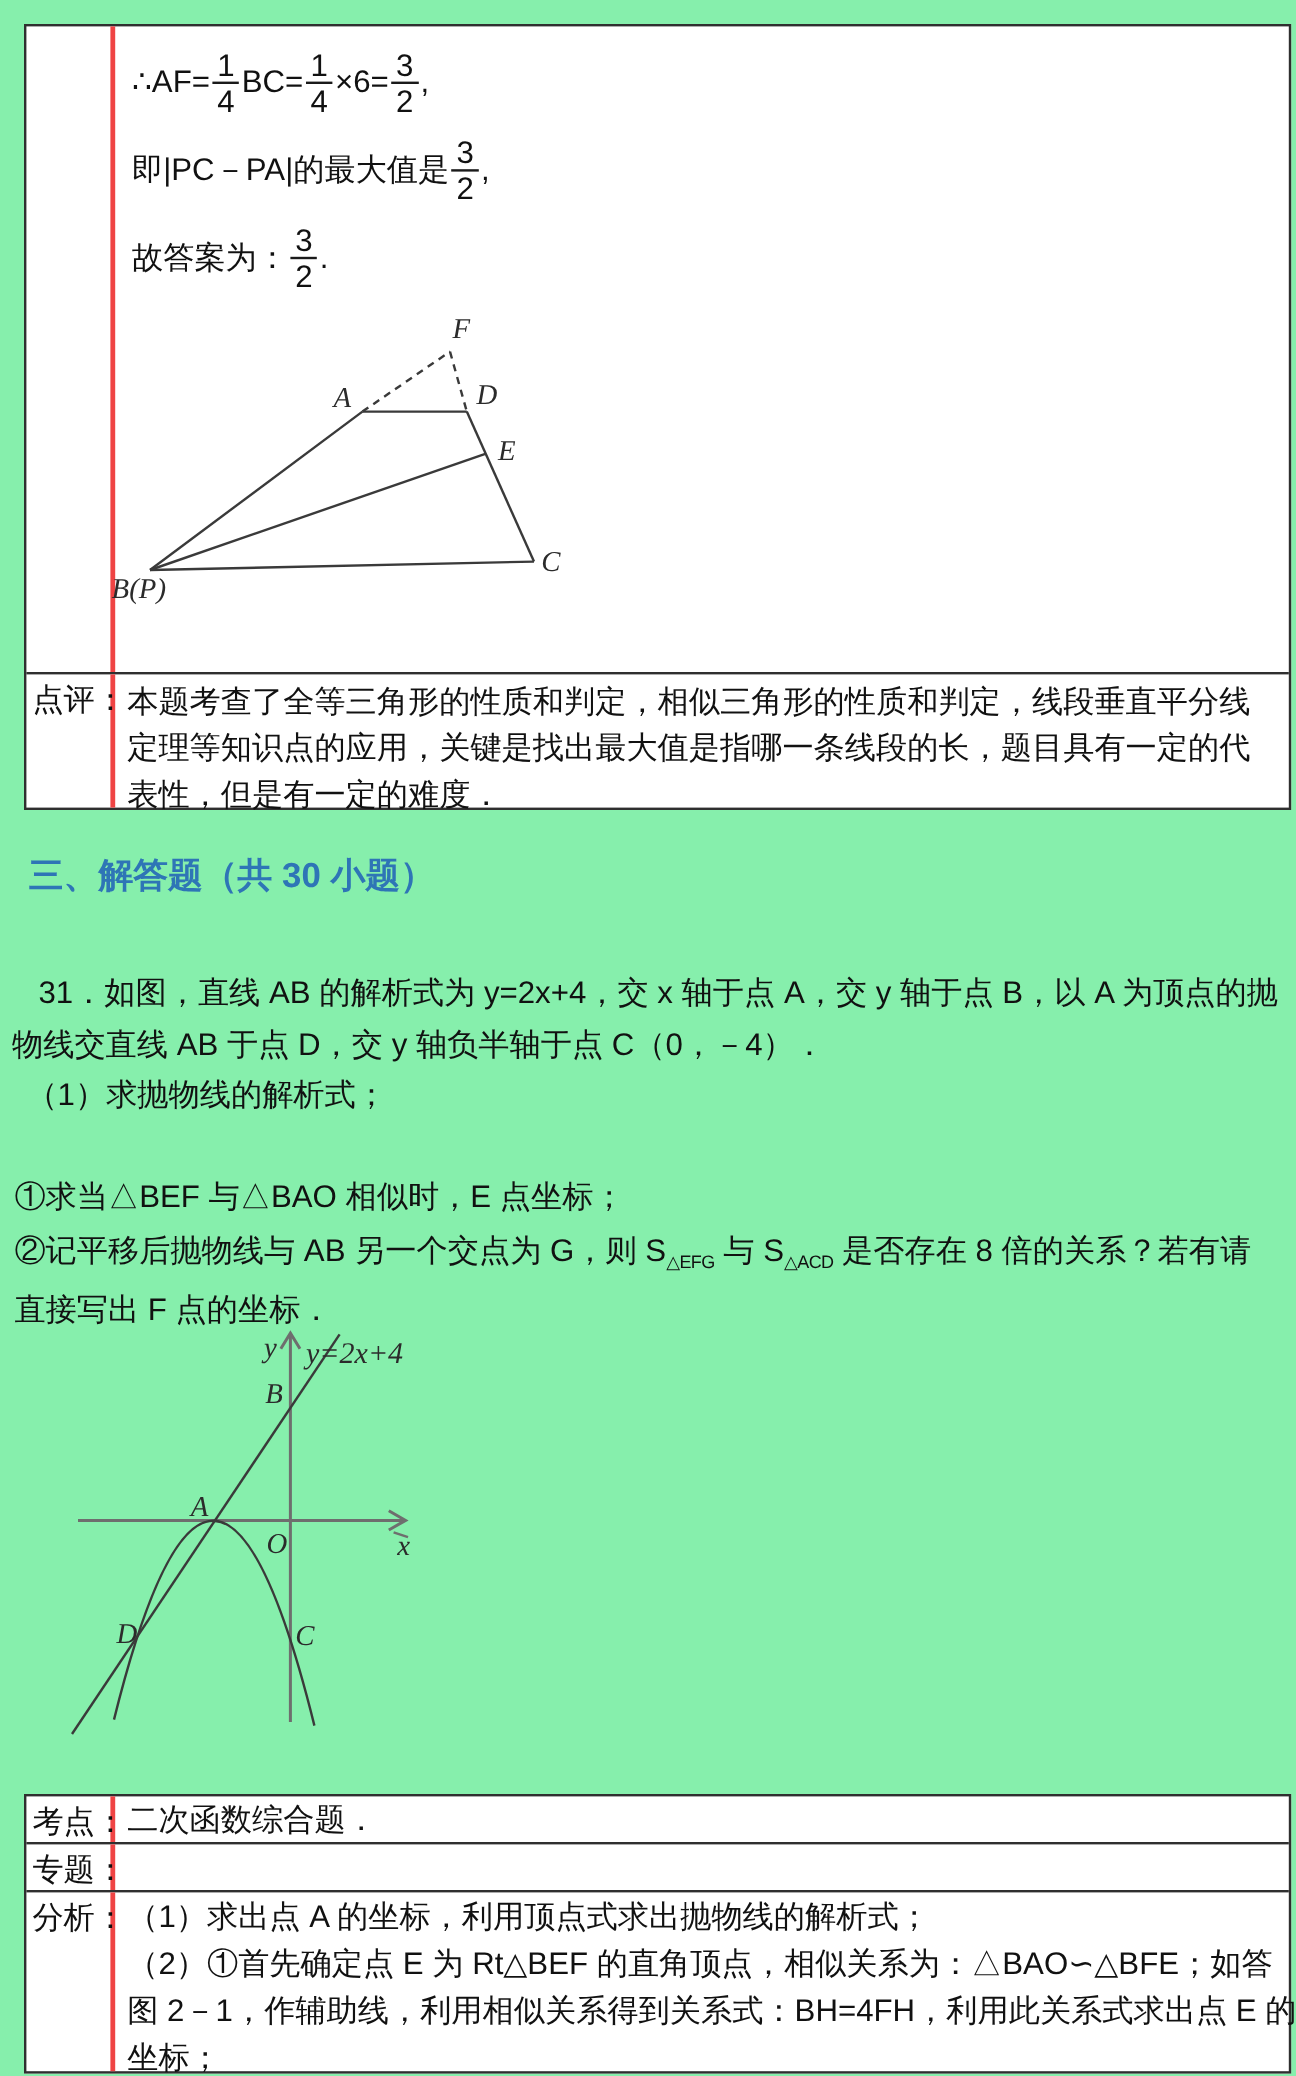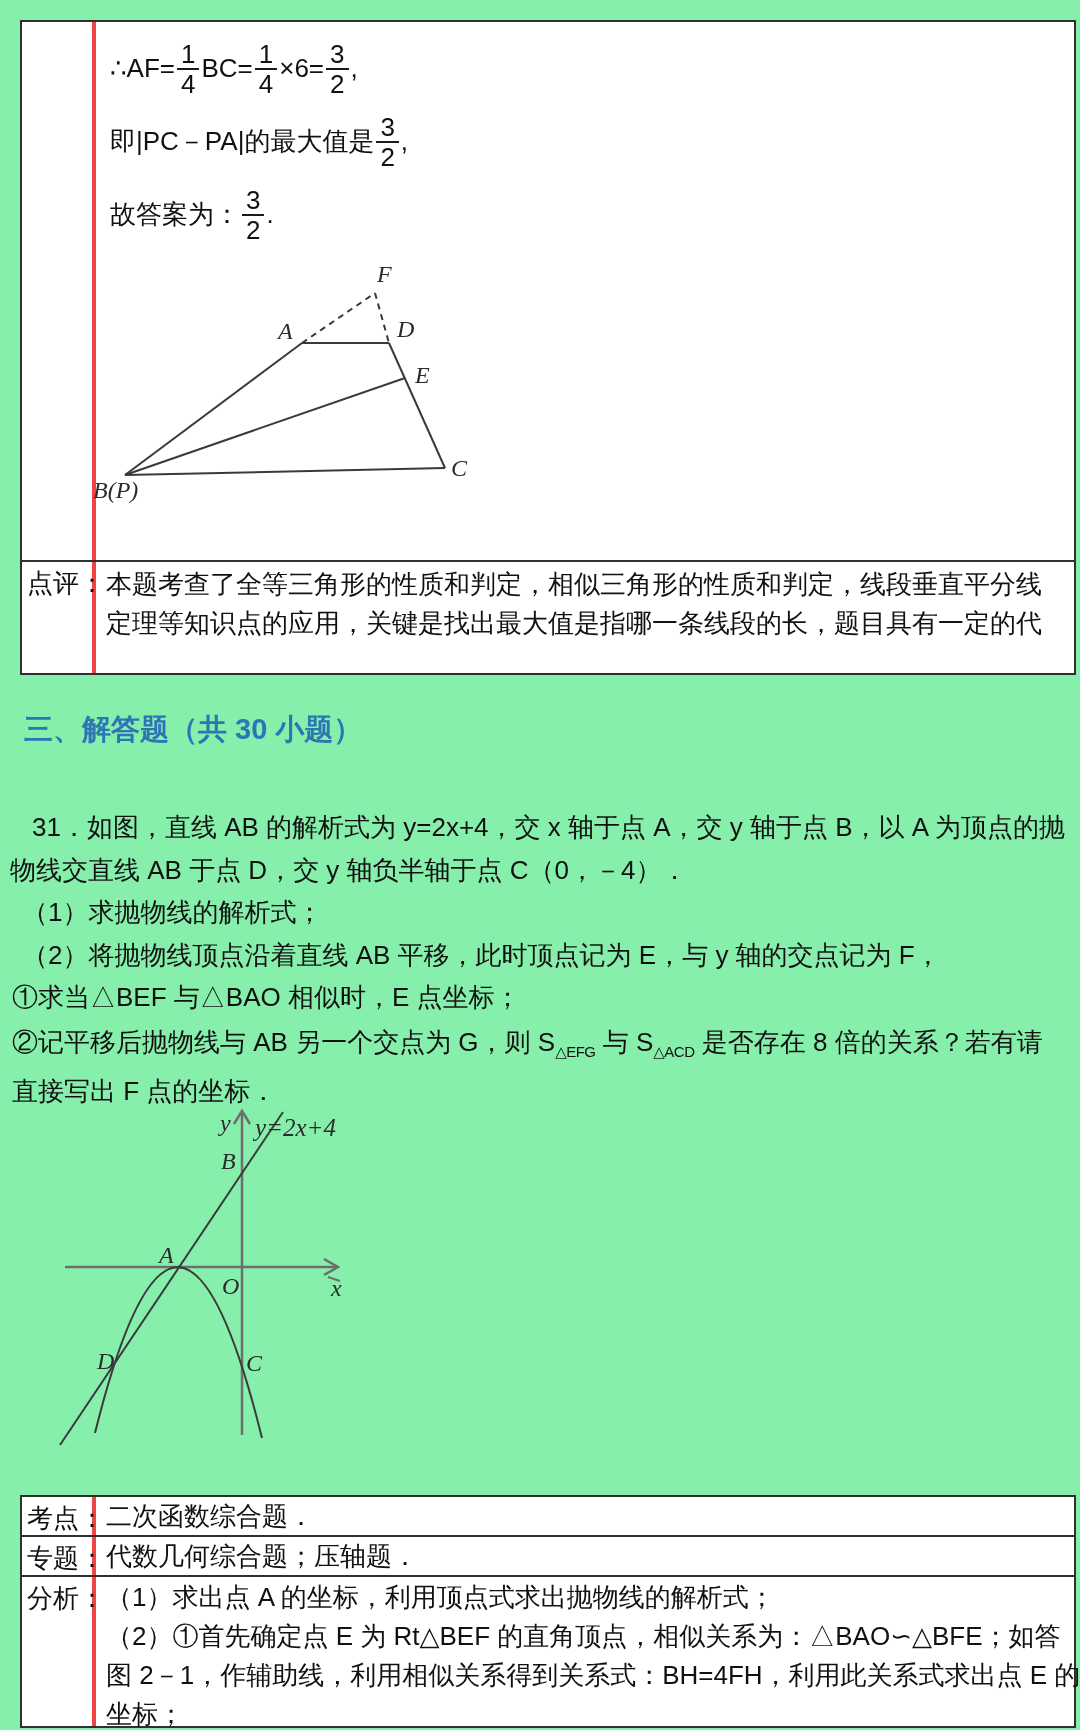--- a/index.html
+++ b/index.html
@@ -84,20 +84,21 @@
               <span>.</span>
           </div>
         </div>
       </div>
     </div>
     <div class="trow bt" style="height:113px;">
       <div class="tlabel">点评：</div>
       <div class="tcontent review-wrap">
         <div class="cellline">本题考查了全等三角形的性质和判定，相似三角形的性质和判定，线段垂直平分线</div>
         <div class="cellline">定理等知识点的应用，关键是找出最大值是指哪一条线段的长，题目具有一定的代</div>
+        <div class="cellline">表性，但是有一定的难度．</div>
       </div>
     </div>
   </div>
 
   <svg class="figsvg" style="left:85px; top:240px;" width="390" height="268" viewBox="0 0 390 268">
     <g stroke="#3a3a3a" stroke-width="2" fill="none">
       <line x1="40" y1="235" x2="217" y2="103"></line>
       <line x1="217" y1="103" x2="304" y2="103"></line>
       <line x1="304" y1="103" x2="360" y2="228"></line>
       <line x1="40" y1="235" x2="360" y2="228"></line>
@@ -111,21 +112,20 @@
     <text class="figlabel" x="330" y="143">E</text>
     <text class="figlabel" x="8" y="258">B(P)</text>
     <text class="figlabel" x="366" y="236">C</text>
   </svg>
 
   <div class="sec-heading">三、解答题（共 30 小题）</div>
 
   <div class="pline" style="left:16px; top:810px;margin-left:16px;">31．如图，直线 AB 的解析式为 y=2x+4，交 x 轴于点 A，交 y 轴于点 B，以 A 为顶点的抛</div>
   <div class="pline" style="left:10px; top:853px;">物线交直线 AB 于点 D，交 y 轴负半轴于点 C（0，－4）．</div>
   <div class="pline" style="left:22px; top:895px;">（1）求抛物线的解析式；</div>
-  <div class="pline" style="left:22px; top:938px;">（2）将抛物线顶点沿着直线 AB 平移，此时顶点记为 E，与 y 轴的交点记为 F，</div>
   <div class="pline" style="left:12px; top:980px;">①求当△BEF 与△BAO 相似时，E 点坐标；</div>
   <div class="pline" style="left:12px; top:1025px;">
     <span>②记平移后抛物线与 AB 另一个交点为 G，则 S</span><span class="ssub">△EFG</span><span> 与 S</span><span class="ssub">△ACD</span><span> 是否存在 8 倍的关系？若有请</span>
   </div>
   <div class="pline" style="left:12px; top:1074px;">直接写出 F 点的坐标．</div>
 
   <svg class="figsvg" style="left:40px; top:1103px;" width="320" height="352" viewBox="0 0 320 352">
 
     <g stroke="#6e6e6e" stroke-width="2.5" fill="none">
       <line x1="202" y1="10" x2="202" y2="332"></line>
@@ -152,23 +152,20 @@
 
   <div class="tbl" style="top:1495px;">
     <div class="trow" style="height:38px;">
       <div class="tlabel">考点：</div>
       <div class="tcontent">
         <div class="cellline" style="padding-left:10px;">二次函数综合题．</div>
       </div>
     </div>
     <div class="trow bt" style="height:40px;">
       <div class="tlabel">专题：</div>
-      <div class="tcontent">
-        <div class="cellline" style="padding-left:10px;">代数几何综合题；压轴题．</div>
-      </div>
     </div>
     <div class="trow bt" style="height:151px;">
       <div class="tlabel">分析：</div>
       <div class="tcontent" style="padding:1px 0 0 10px;">
         <div class="cellline">（1）求出点 A 的坐标，利用顶点式求出抛物线的解析式；</div>
         <div class="cellline">（2）①首先确定点 E 为 Rt△BEF 的直角顶点，相似关系为：△BAO∽△BFE；如答</div>
         <div class="cellline">图 2－1，作辅助线，利用相似关系得到关系式：BH=4FH，利用此关系式求出点 E 的</div>
         <div class="cellline">坐标；</div>
       </div>
     </div>

